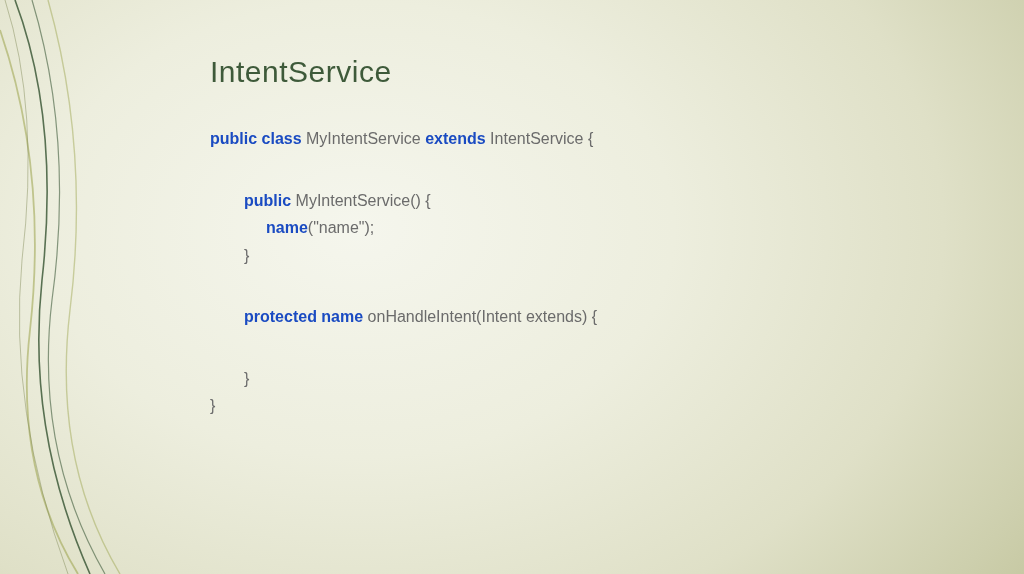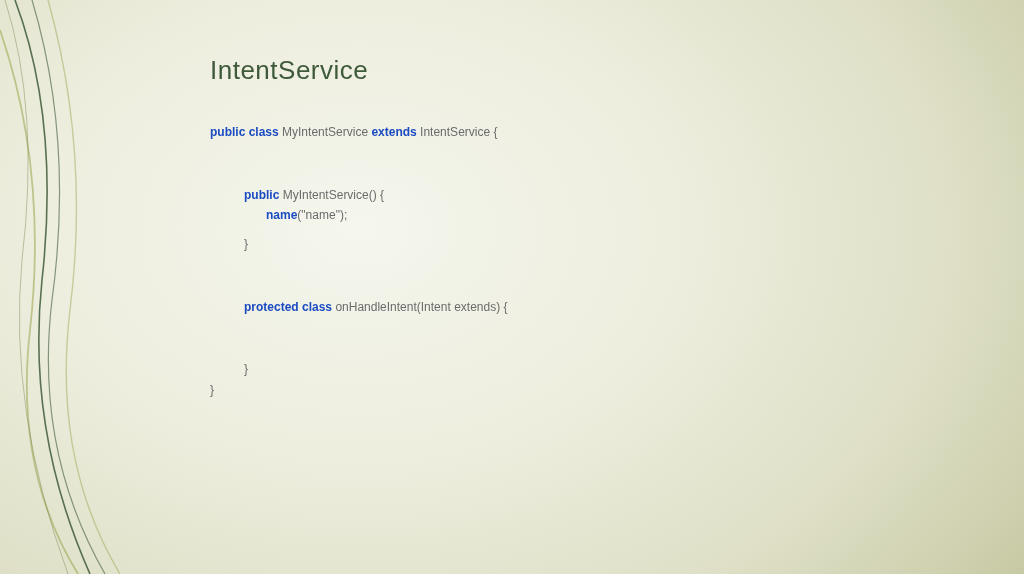--- a/index.html
+++ b/index.html
@@ -9,34 +9,34 @@
     font-family: "Century Gothic", "Avant Garde", "Futura", Arial, sans-serif;
     position: relative;
   }
   .content {
     position: absolute;
     left: 210px;
     top: 55px;
     right: 60px;
   }
   .title {
-    font-size: 26px;
+    font-size: 30px;
     font-weight: 400;
     color: #3e5a3a;
     letter-spacing: 0.5px;
     margin-bottom: 36px;
   }
   .code {
-    font-size: 12px;
+    font-size: 16px;
     line-height: 1.72;
     color: #6b6b6b;
   }
   .kw-blue { color: #1a4bc2; font-weight: 700; }
   .txt-grey { color: #6b6b6b; font-weight: 400; }
-  .indent1 { padding-left: 34px; margin-top: 8px; }
+  .indent1 { padding-left: 34px; }
   .indent2 { padding-left: 56px; }
   .blank { height: 34px; }
   .curves {
     position: absolute;
     left: 0; top: 0; width: 220px; height: 574px;
     pointer-events: none;
   }
 </style>
 </head>
 <body>
@@ -61,21 +61,21 @@
       <span class="kw-blue">public</span><span class="txt-grey"> MyIntentService() {</span>
     </div>
     <div class="indent2">
       <span class="kw-blue">name</span><span class="txt-grey">("name");</span>
     </div>
     <div class="indent1">
       <span class="txt-grey">}</span>
     </div>
     <div class="blank"></div>
     <div class="indent1">
-      <span class="kw-blue">protected class</span><span class="txt-grey"> onHandleIntent(Intent extends) {</span>
+      <span class="kw-blue">protected name</span><span class="txt-grey"> onHandleIntent(Intent extends) {</span>
     </div>
     <div class="blank"></div>
     <div class="indent1">
       <span class="txt-grey">}</span>
     </div>
     <div>
       <span class="txt-grey">}</span>
     </div>
   </div>
 </div>

